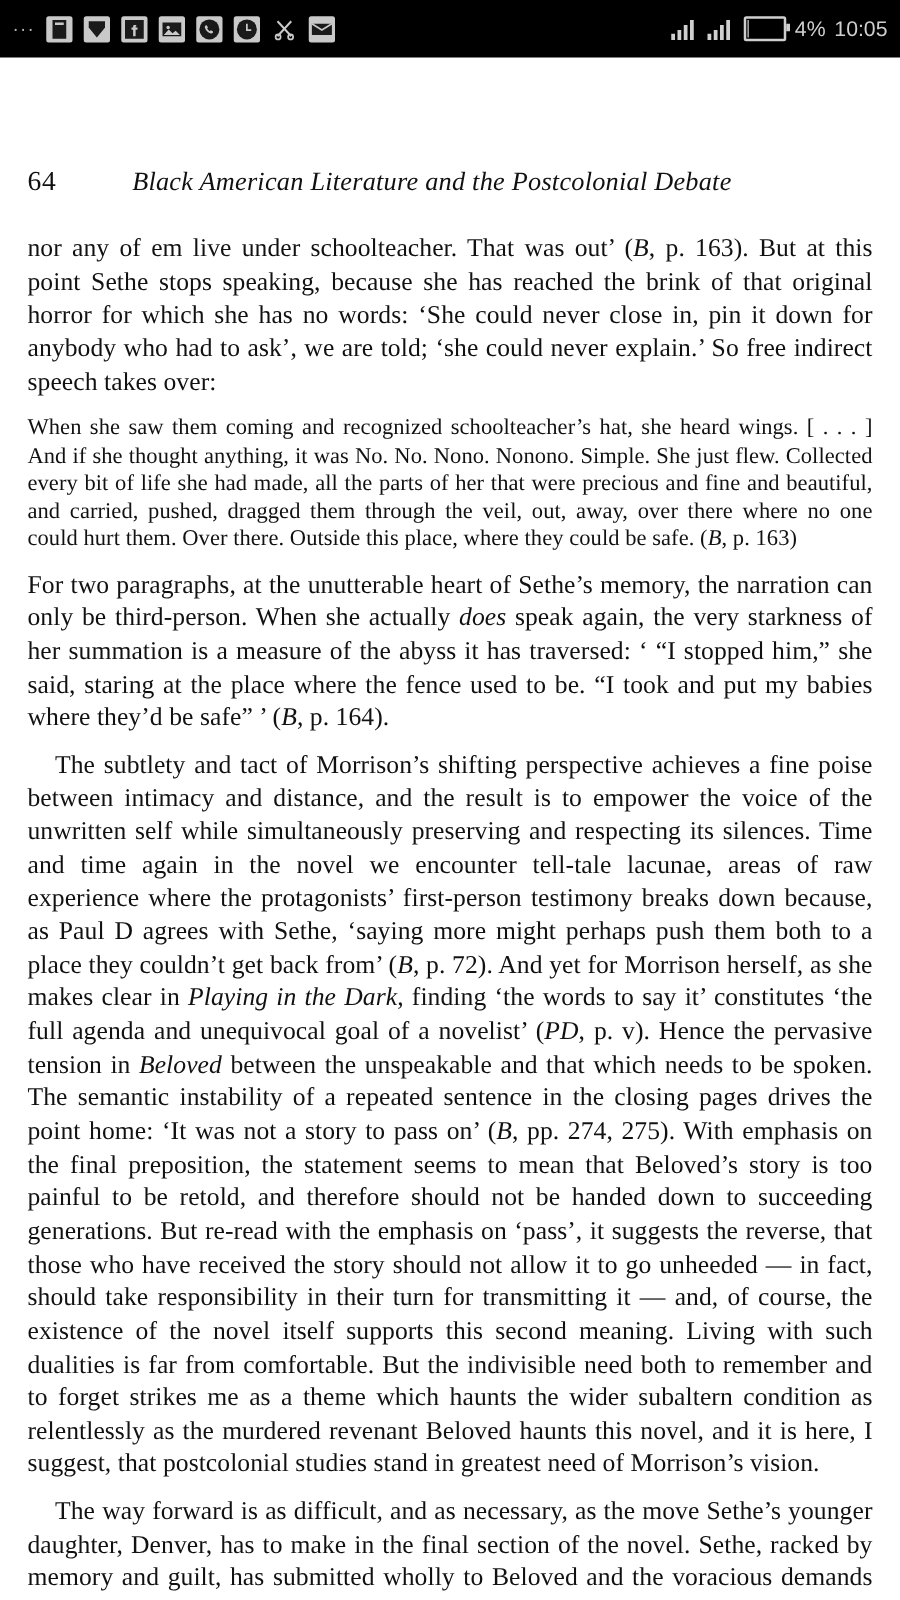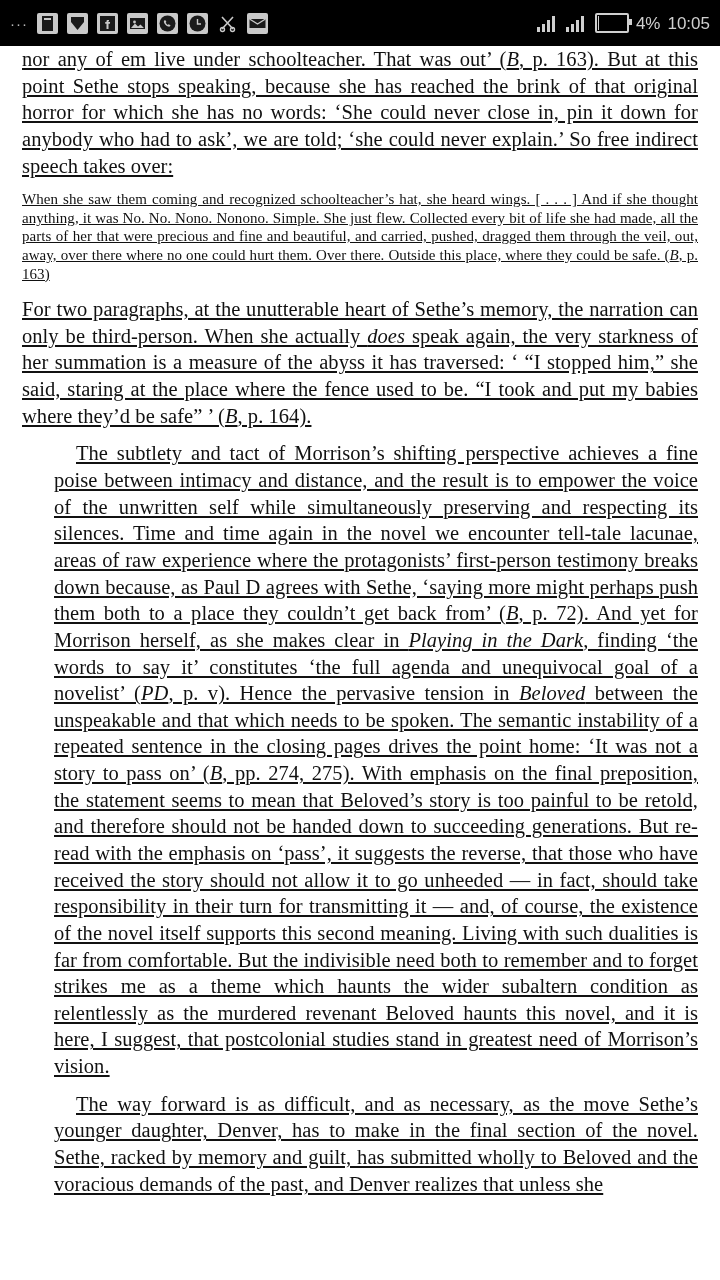--- a/index.html
+++ b/index.html
@@ -125,31 +125,30 @@
     letter-spacing: 0.2px;
   }
 
   p {
     margin: 0;
     font-size: 20.5px;
     line-height: 1.3;
     text-align: justify;
     text-justify: inter-word;
     letter-spacing: 0.05px;
-    text-decoration: underline;
   }
   p.body + p.body { margin-top: 11px; }
-  p.indent { text-indent: 22px; margin-left: 32px; }
+  p.indent { text-indent: 22px; }
   p.cont { text-indent: 0; }
 
   .block-quote {
     margin: 11px 0 13px 0;
   }
   .block-quote p {
-    font-size: 15px;
+    font-size: 18px;
     line-height: 1.24;
     text-align: justify;
   }
 
   i, em { font-style: italic; }
 </style>
 </head>
 <body>
 
 <div class="status-bar">
@@ -221,20 +220,24 @@
     <span class="sb-battery">
         <i></i>
       </span>
     <span class="sb-text">4%</span>
     <span class="sb-text">10:05</span>
   </div>
 </div>
 
 <div class="page">
 
+  <div class="running-head">
+    <span class="folio">64</span>
+    <span class="head-title">Black American Literature and the Postcolonial Debate</span>
+  </div>
 
   <div>
     <p class="body cont">nor any of em live under schoolteacher. That was out’ (<i>B</i>, p. 163). But at this point Sethe stops speaking, because she has reached the brink of that original horror for which she has no words: ‘She could never close in, pin it down for anybody who had to ask’, we are told; ‘she could never explain.’ So free indirect speech takes over:</p>
 
     <div class="block-quote">
       <p>When she saw them coming and recognized schoolteacher’s hat, she heard wings. [ . . . ] And if she thought anything, it was No. No. Nono. Nonono. Simple. She just flew. Collected every bit of life she had made, all the parts of her that were precious and fine and beautiful, and carried, pushed, dragged them through the veil, out, away, over there where no one could hurt them. Over there. Outside this place, where they could be safe. (<i>B</i>, p. 163)</p>
     </div>
 
     <p class="body cont">For two paragraphs, at the unutterable heart of Sethe’s memory, the narration can only be third-person. When she actually <i>does</i> speak again, the very starkness of her summation is a measure of the abyss it has traversed: ‘ “I stopped him,” she said, staring at the place where the fence used to be. “I took and put my babies where they’d be safe” ’ (<i>B</i>, p. 164).</p>
     <p class="body indent">The subtlety and tact of Morrison’s shifting perspective achieves a fine poise between intimacy and distance, and the result is to empower the voice of the unwritten self while simultaneously preserving and respecting its silences. Time and time again in the novel we encounter tell-tale lacunae, areas of raw experience where the protagonists’ first-person testimony breaks down because, as Paul D agrees with Sethe, ‘saying more might perhaps push them both to a place they couldn’t get back from’ (<i>B</i>, p. 72). And yet for Morrison herself, as she makes clear in <i>Playing in the Dark</i>, finding ‘the words to say it’ constitutes ‘the full agenda and unequivocal goal of a novelist’ (<i>PD</i>, p. v). Hence the pervasive tension in <i>Beloved</i> between the unspeakable and that which needs to be spoken. The semantic instability of a repeated sentence in the closing pages drives the point home: ‘It was not a story to pass on’ (<i>B</i>, pp. 274, 275). With emphasis on the final preposition, the statement seems to mean that Beloved’s story is too painful to be retold, and therefore should not be handed down to succeeding generations. But re-read with the emphasis on ‘pass’, it suggests the reverse, that those who have received the story should not allow it to go unheeded — in fact, should take responsibility in their turn for transmitting it — and, of course, the existence of the novel itself supports this second meaning. Living with such dualities is far from comfortable. But the indivisible need both to remember and to forget strikes me as a theme which haunts the wider subaltern condition as relentlessly as the murdered revenant Beloved haunts this novel, and it is here, I suggest, that postcolonial studies stand in greatest need of Morrison’s vision.</p>

